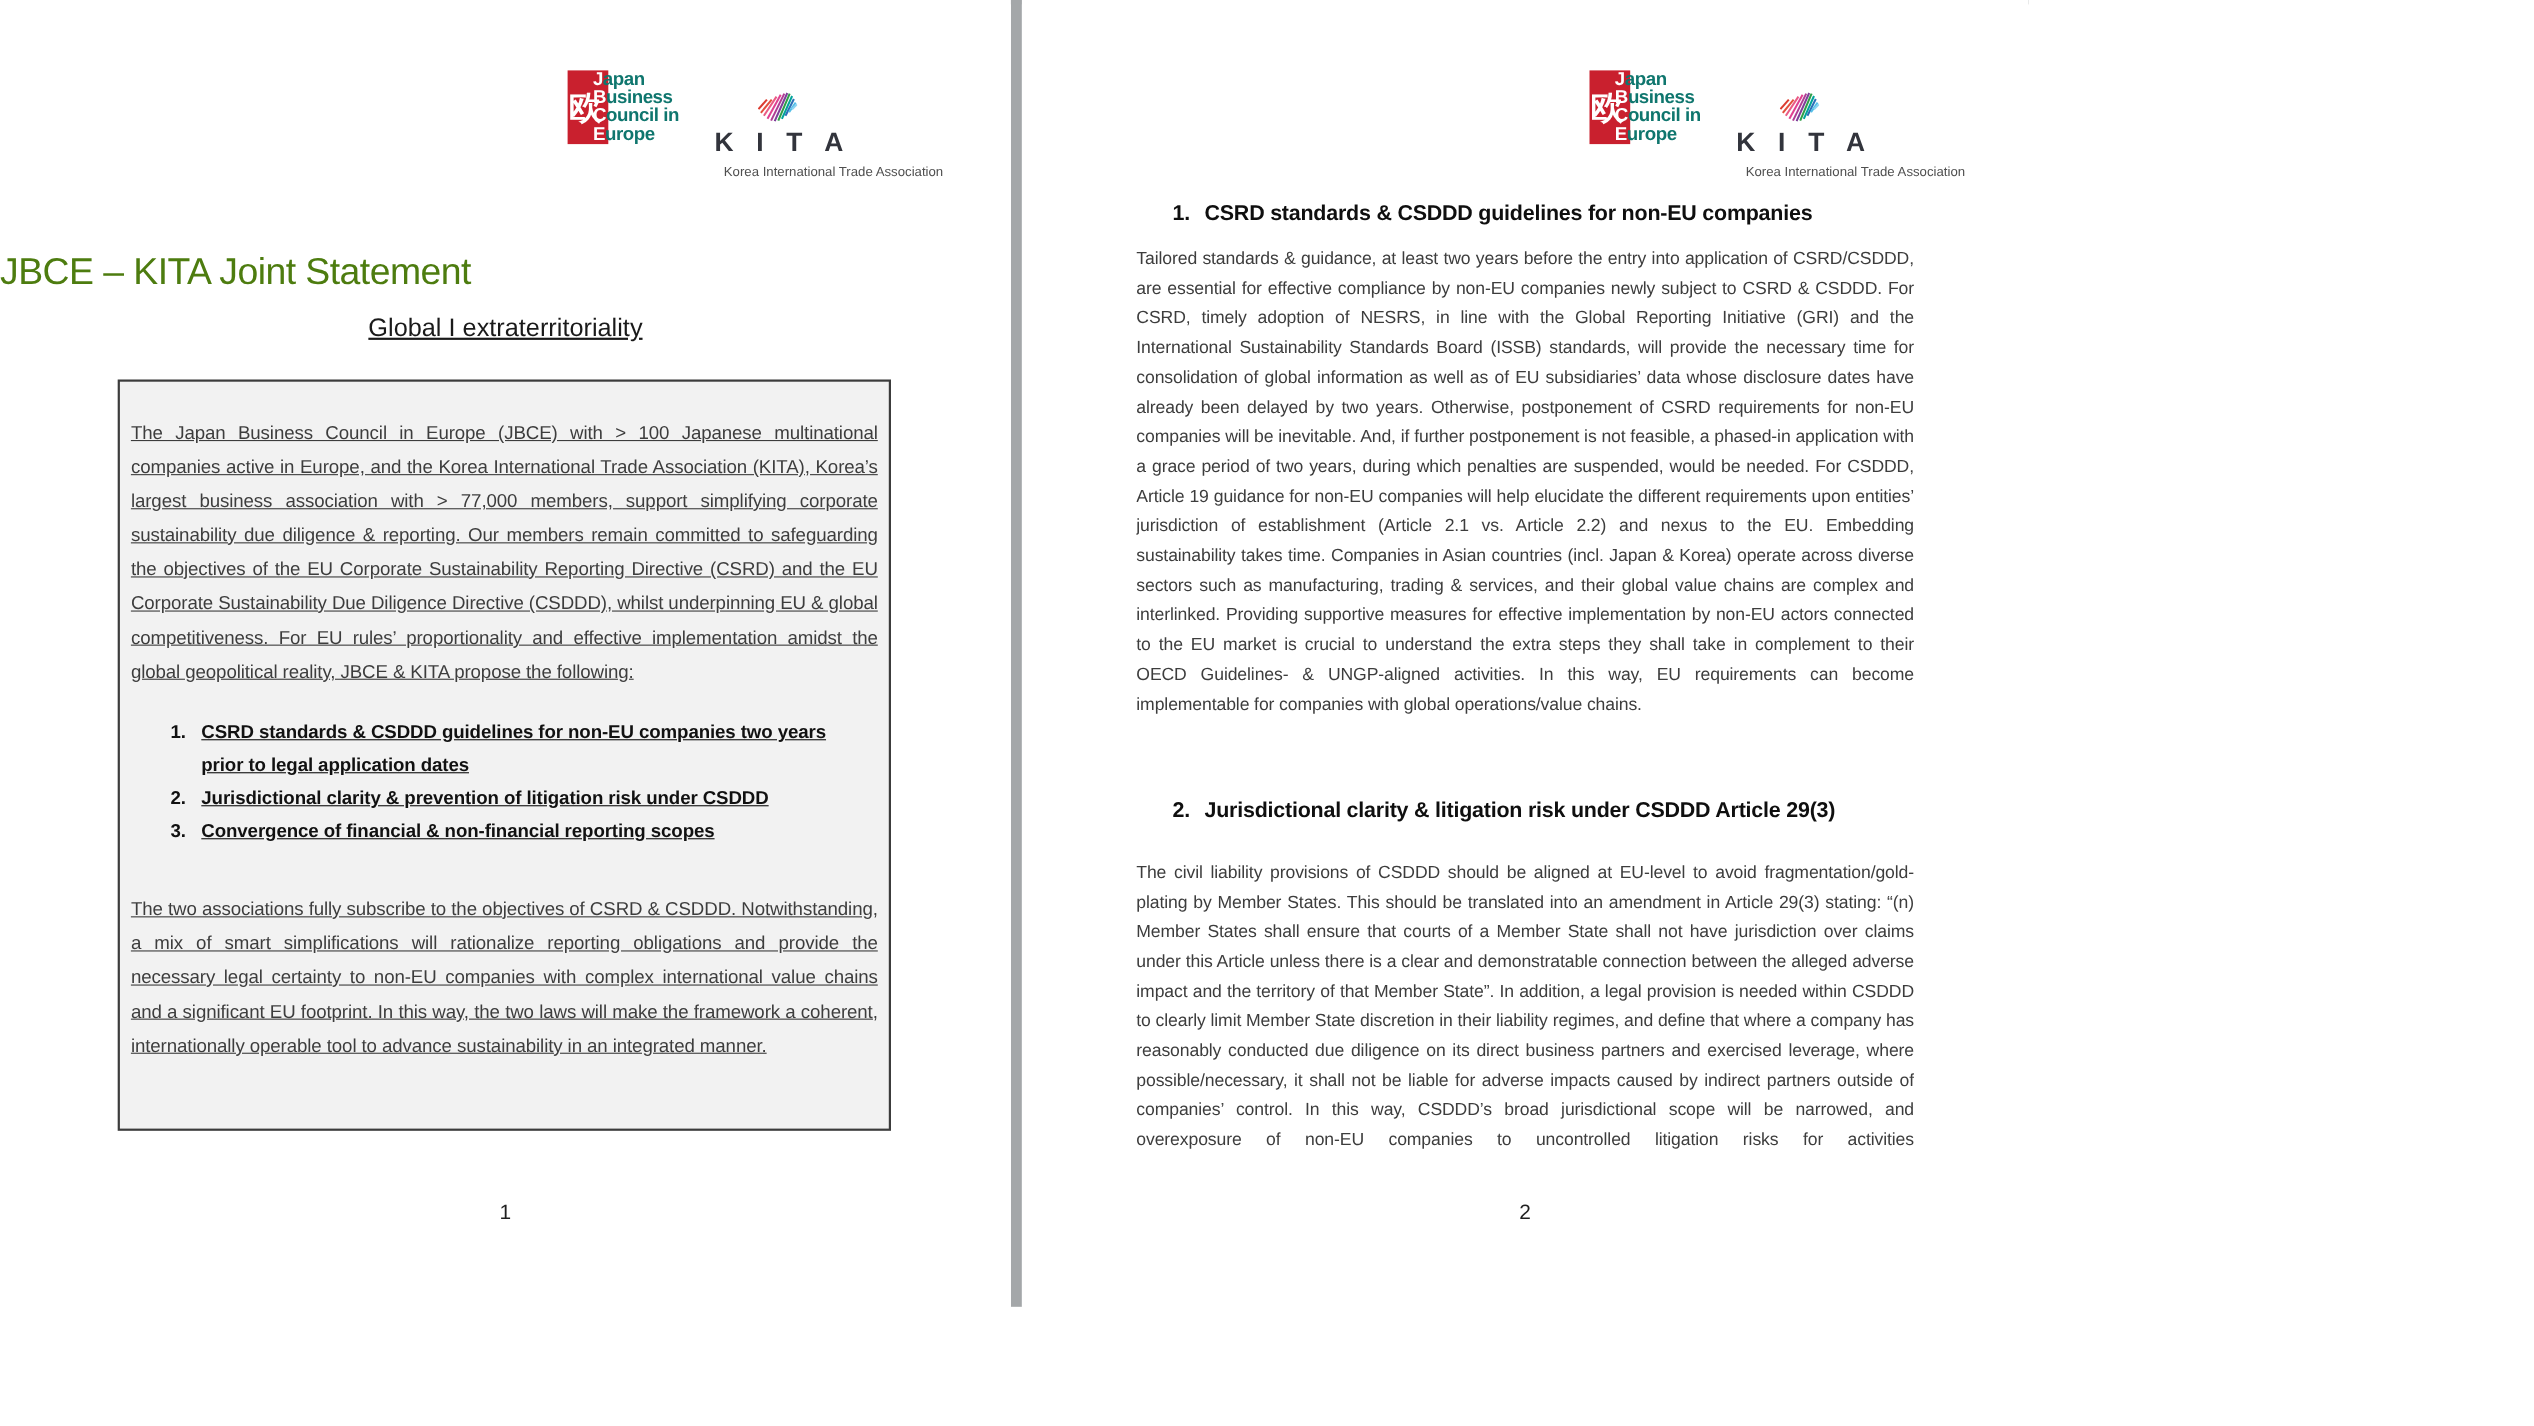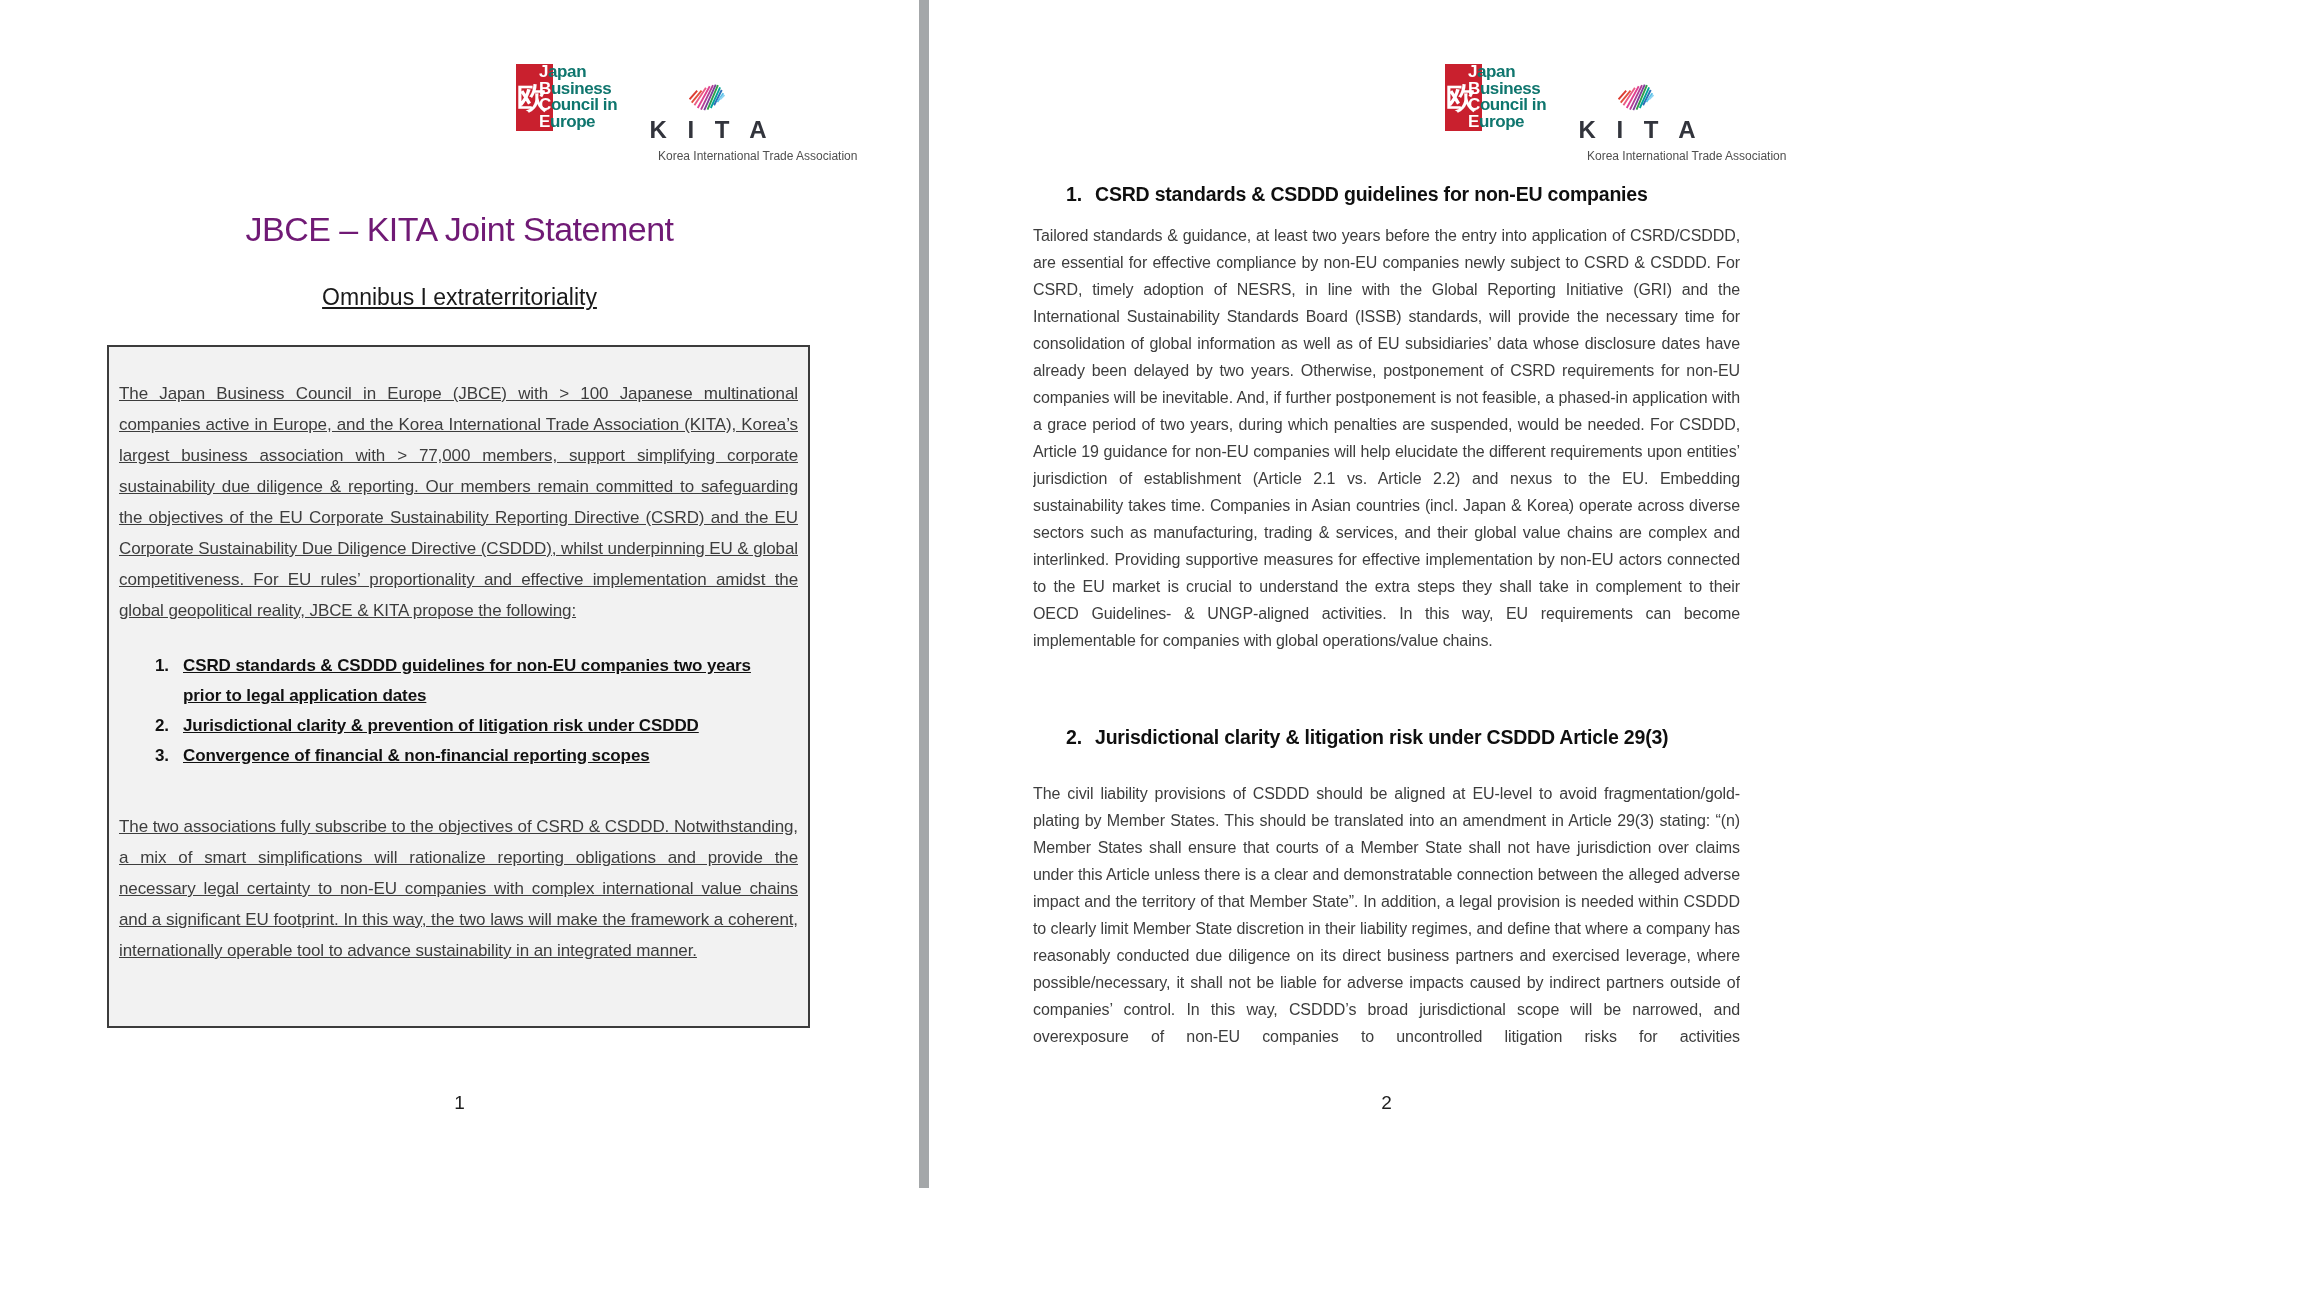--- a/index.html
+++ b/index.html
@@ -55,23 +55,23 @@
     font-size: 24px; font-weight: bold; color: #32343c;
     letter-spacing: 7px; margin-left: 9px; white-space: nowrap;
   }
   .kita-sub {
     margin-top: 5px; width: 100%; text-align: right;
     font-size: 12px; color: #4f4f4f; white-space: nowrap; padding-left: 28px;
   }
 
   
   .doc-title {
-    position: absolute; left: 0; top: 210px; width: 100%;
-    text-align: center; font-size: 34px; letter-spacing: -0.5px;
-    color: #701a75;
+    position: absolute; left: 0; top: 228px; width: 100%;
+    font-size: 34px; letter-spacing: -0.5px;
+    color: #4d7c0f;
   }
   .doc-subtitle {
     position: absolute; left: 0; top: 284px; width: 100%;
     text-align: center; font-size: 23px; color: #1a1a1a;
     text-decoration: underline;
   }
   .statement-box {
     position: absolute; left: 107px; top: 345px;
     width: 703px; height: 683px;
     background: #f2f2f2;
@@ -146,21 +146,21 @@
           <path d="M52,43 L63,27" stroke="#54bfe8" stroke-width="3.4" fill="none"></path>
           <path d="M57,38 L65,30" stroke="#8fd4f1" stroke-width="3.4" fill="none"></path>
         </svg>
         <span class="kita-name">K I T A</span>
       </div>
       <div class="kita-sub">Korea International Trade Association</div>
     </div>
   </div>
 
   <div class="doc-title">JBCE – KITA Joint Statement</div>
-  <div class="doc-subtitle">Omnibus I extraterritoriality</div>
+  <div class="doc-subtitle">Global I extraterritoriality</div>
 
   <div class="statement-box">
     <p class="box-par">The Japan Business Council in Europe (JBCE) with &gt; 100 Japanese multinational companies active in Europe, and the Korea International Trade Association (KITA), Korea’s largest business association with &gt; 77,000 members, support simplifying corporate sustainability due diligence &amp; reporting. Our members remain committed to safeguarding the objectives of the EU Corporate Sustainability Reporting Directive (CSRD) and the EU Corporate Sustainability Due Diligence Directive (CSDDD), whilst underpinning EU &amp; global competitiveness. For EU rules’ proportionality and effective implementation amidst the global geopolitical reality, JBCE &amp; KITA propose the following:</p>
     <div class="box-list">
       <div class="box-list-item">
         <span class="box-list-num">1.</span>
         <span class="box-list-text">CSRD standards &amp; CSDDD guidelines for non-EU companies two years prior to legal application dates</span>
       </div>
       <div class="box-list-item">
         <span class="box-list-num">2.</span>

